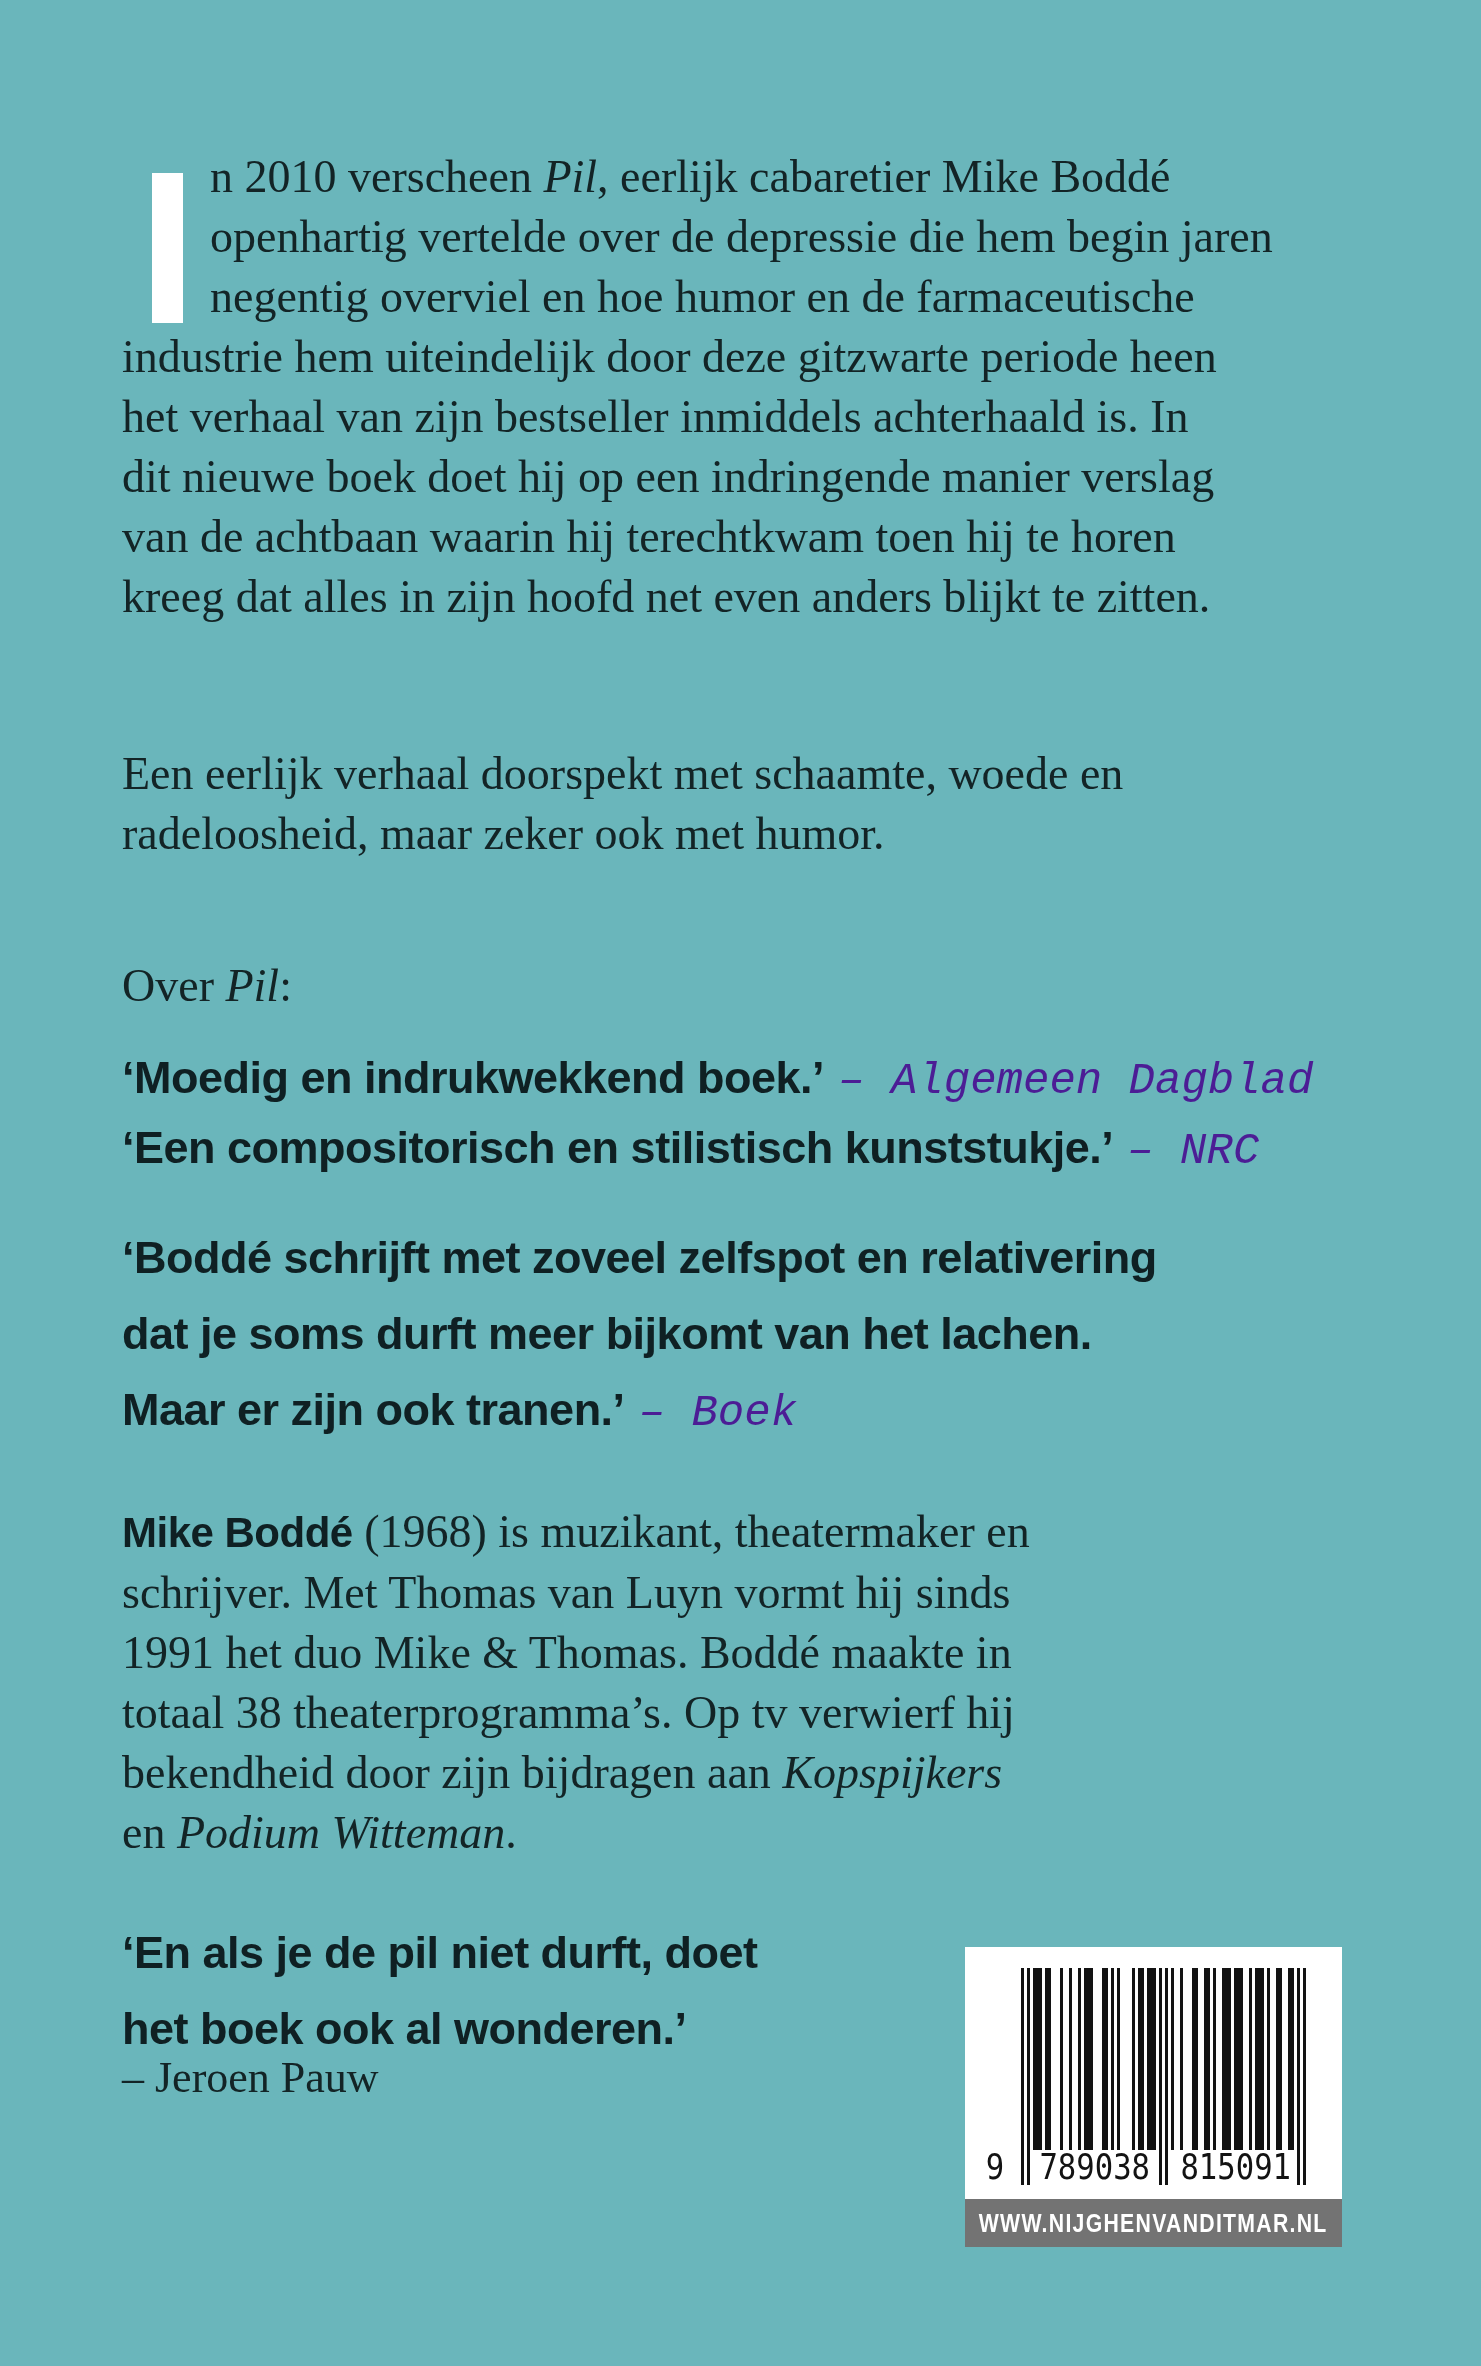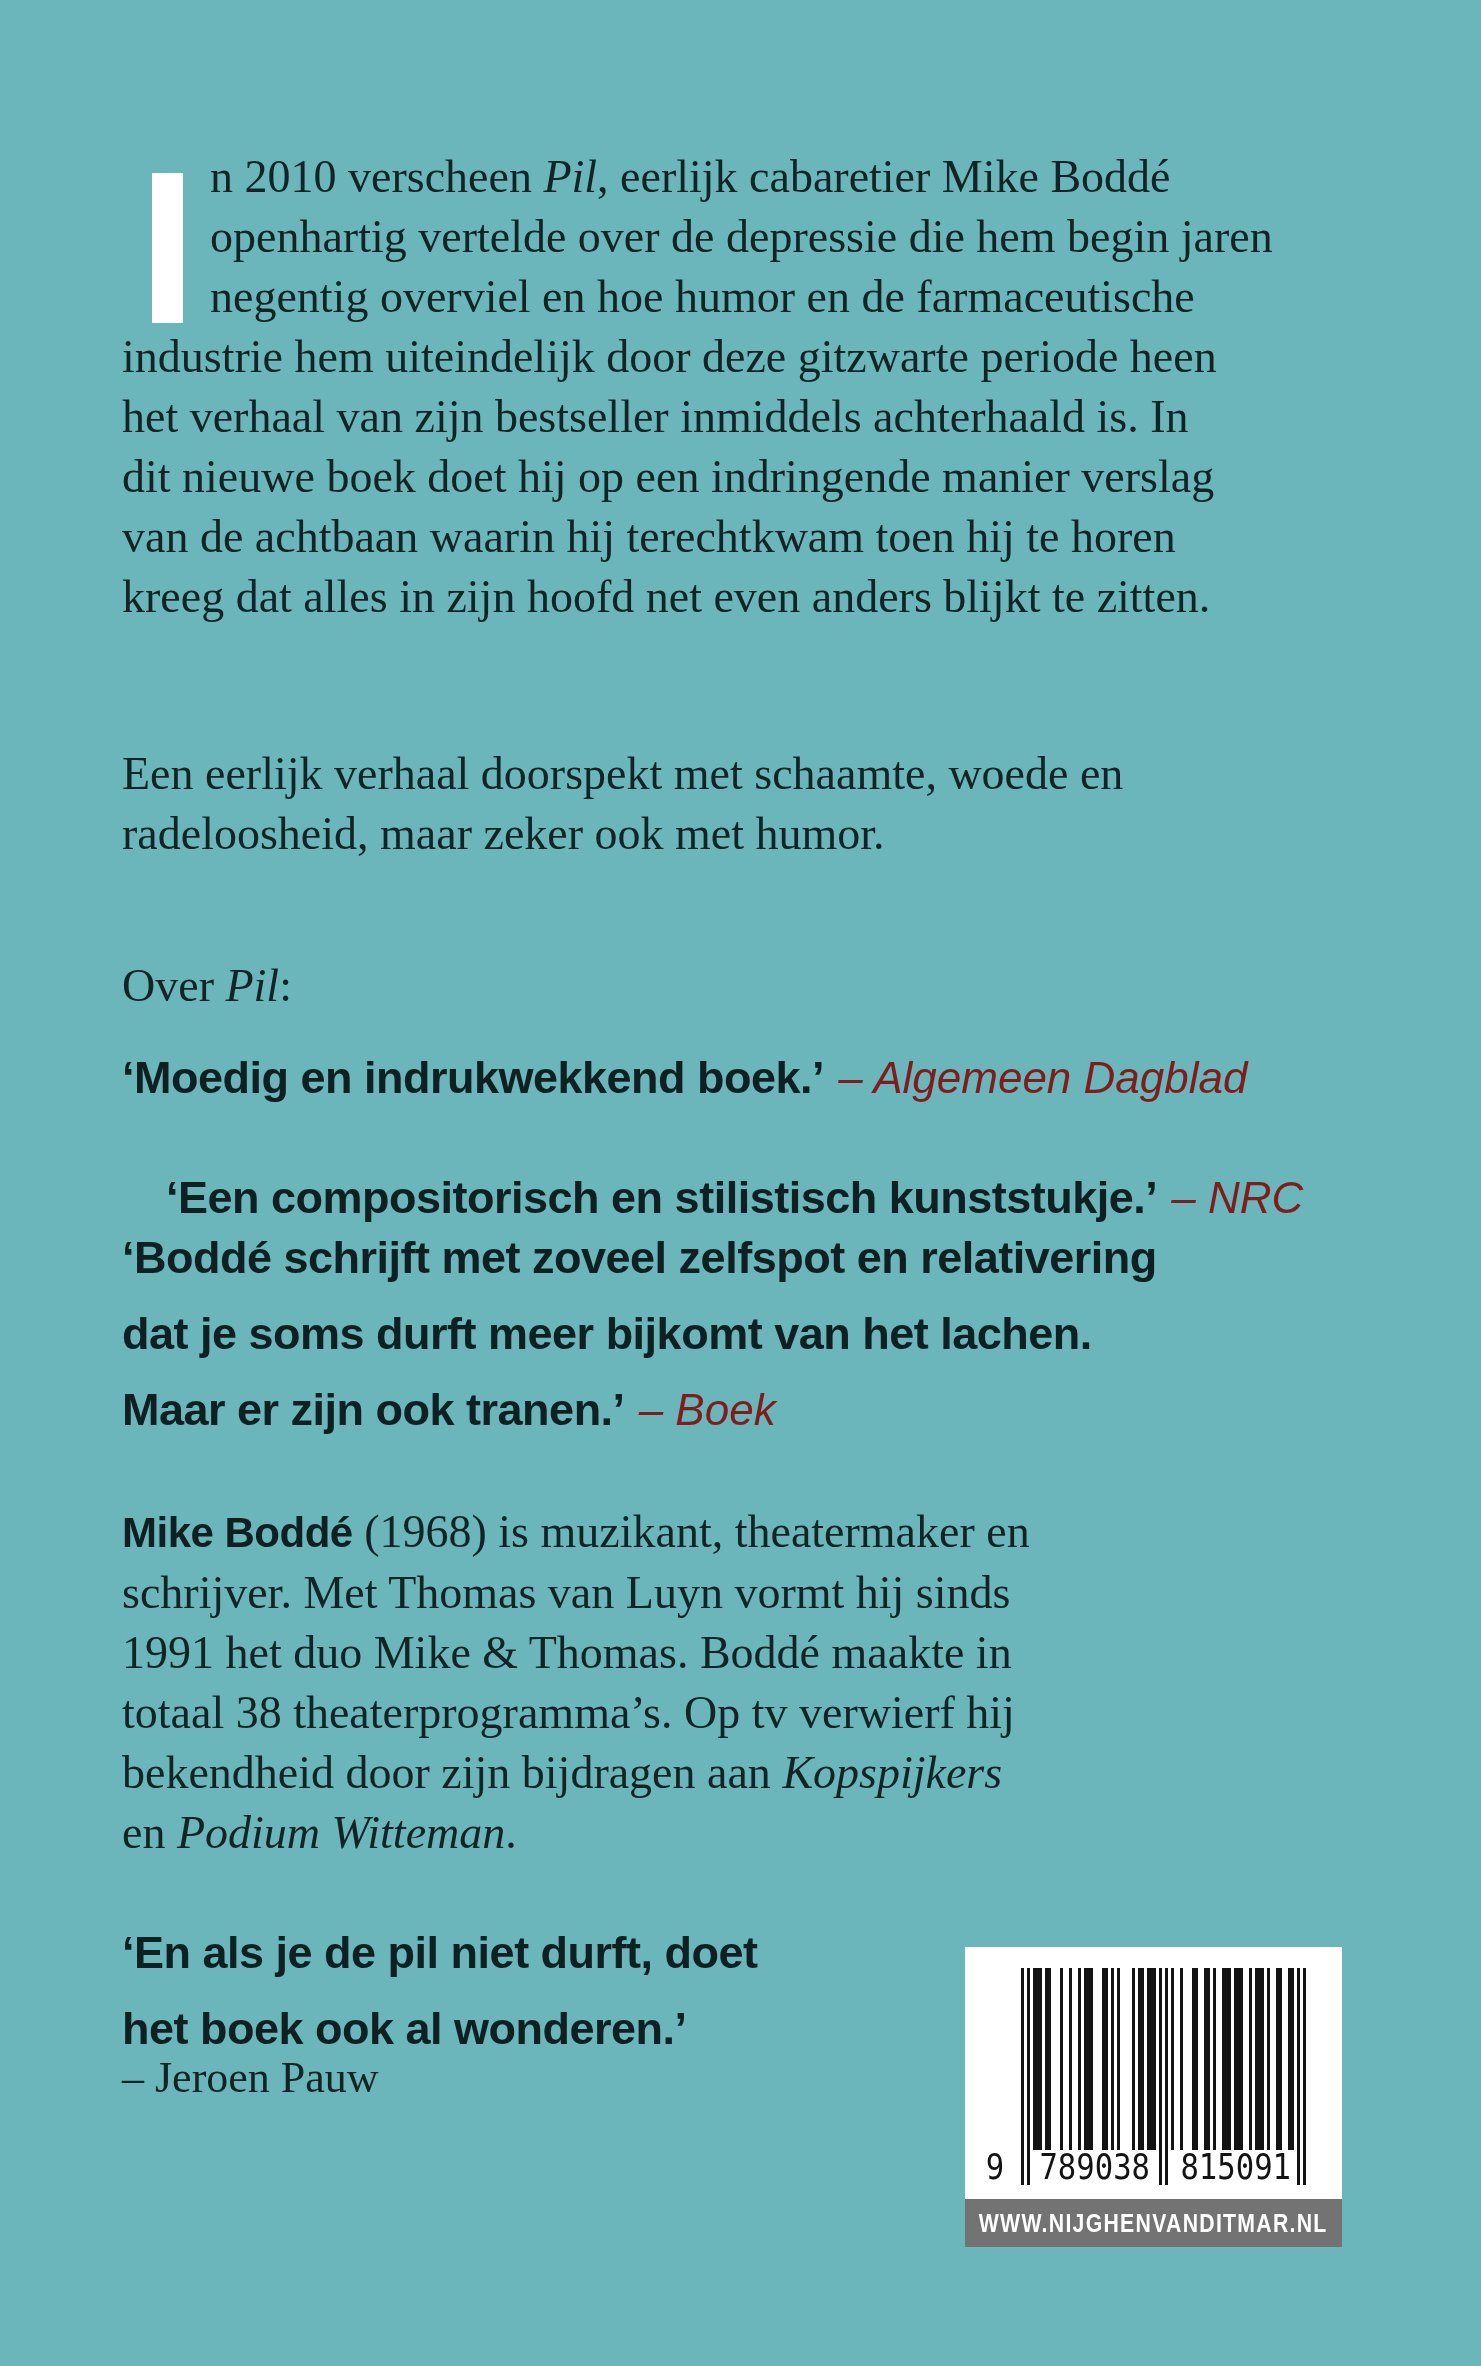--- a/index.html
+++ b/index.html
@@ -21,22 +21,22 @@
   .dropcap{
     position:absolute;left:152px;top:173px;width:31px;height:150px;
     background:#ffffff;color:transparent;overflow:hidden;font-size:1px;
   }
   .quote-line{
     font-family:"Liberation Sans", sans-serif;font-weight:700;
     font-size:45px;line-height:76px;letter-spacing:-0.5px;color:#0f2023;
     white-space:nowrap;
   }
   .quote-src{
-    font-family:Liberation Sans, sans-serif;font-weight:400;font-style:italic;
-    font-size:44px;letter-spacing:0;color:#7f1d1d;margin-left:14px;
+    font-family:Liberation Mono, monospace;font-weight:400;font-style:italic;
+    font-size:44px;letter-spacing:0;color:#4c1d95;margin-left:14px;
   }
   .bold-name{
     font-family:"Liberation Sans", sans-serif;font-weight:700;
     font-size:42px;letter-spacing:-0.5px;color:#0f2023;
   }
   .attribution{
     font-family:"Liberation Serif", serif;font-size:44px;line-height:60px;
     color:#132426;white-space:nowrap;
   }
   
@@ -86,21 +86,21 @@
 </div>
 
 <div class="abs col" style="top:956px;">
   <div class="serif-line"><span>Over </span><span class="italic">Pil</span><span>:</span></div>
 </div>
 
 <div class="abs col" style="top:1040px;">
   <div class="quote-line"><span>‘Moedig en indrukwekkend boek.’</span><span class="quote-src">– Algemeen Dagblad</span></div>
 </div>
 
-<div class="abs col" style="top:1160px;margin-left:44px;">
+<div class="abs col" style="top:1110px;">
   <div class="quote-line"><span>‘Een compositorisch en stilistisch kunststukje.’</span><span class="quote-src">– NRC</span></div>
 </div>
 
 <div class="abs col" style="top:1220px;">
   <div class="quote-line">‘Boddé schrijft met zoveel zelfspot en relativering</div>
   <div class="quote-line">dat je soms durft meer bijkomt van het lachen.</div>
   <div class="quote-line"><span>Maar er zijn ook tranen.’</span><span class="quote-src">– Boek</span></div>
 </div>
 
 <div class="abs col" style="top:1502px;">

